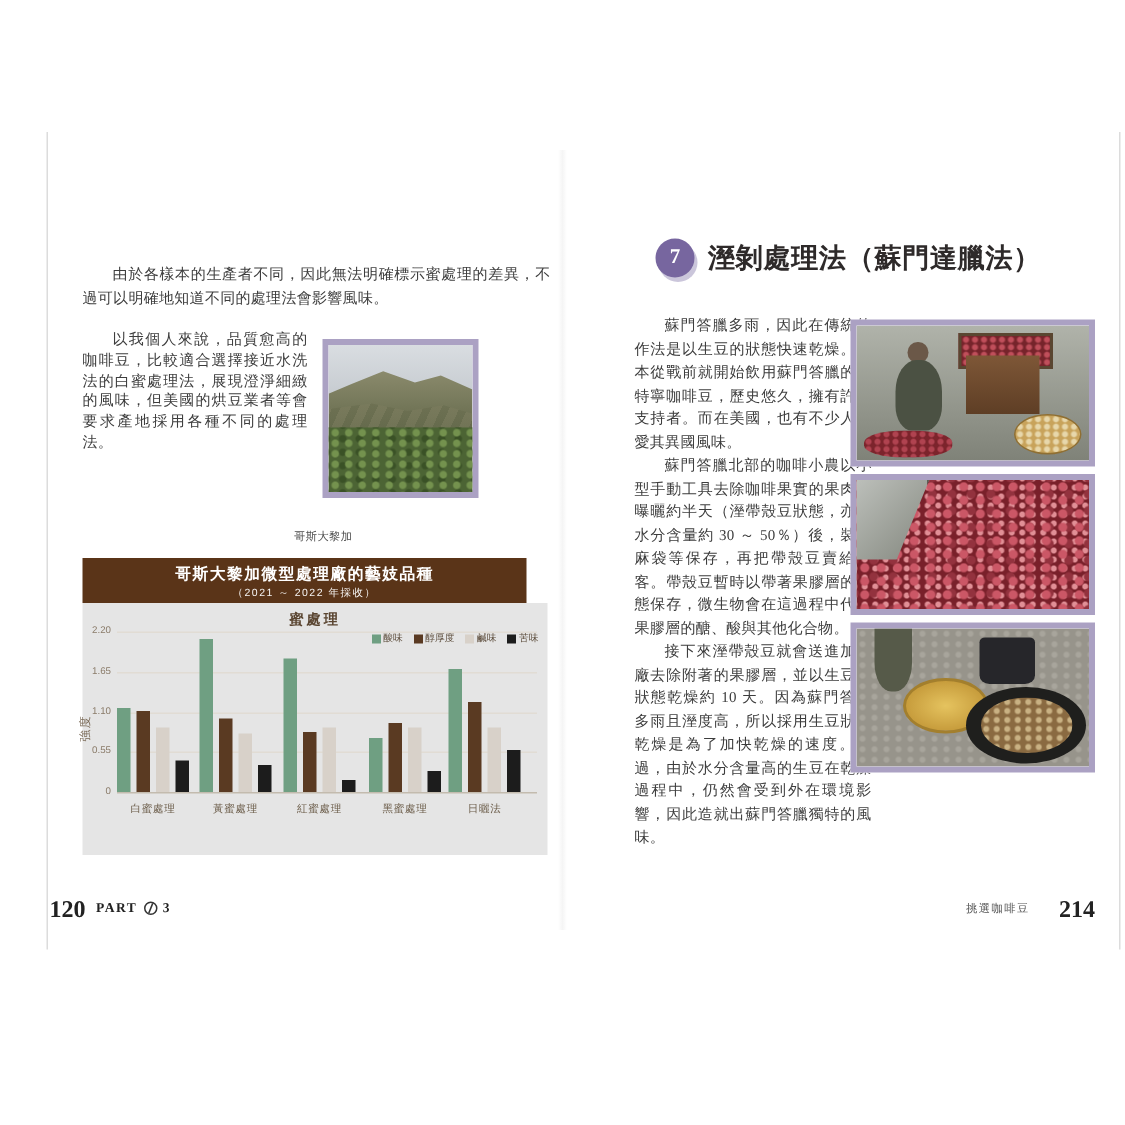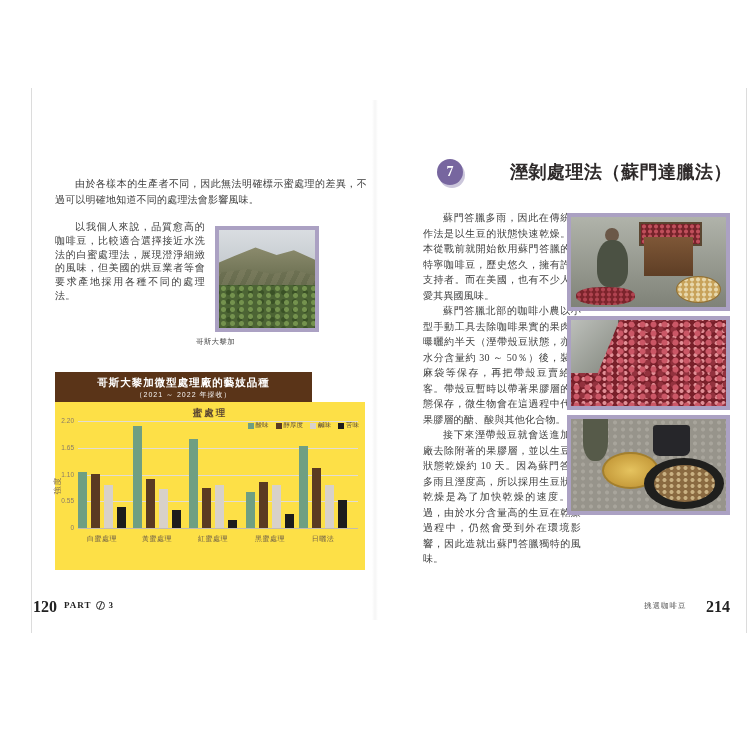--- a/index.html
+++ b/index.html
@@ -26,21 +26,21 @@
   .cr-mtn{position:absolute;left:0;top:14%;width:100%;height:48%;
           background:linear-gradient(#8e8d6f,#6e7254 70%,#5d6547);
           clip-path:polygon(0 100%,0 40%,16% 26%,38% 8%,60% 24%,78% 14%,100% 34%,100% 100%);}
   .cr-mtn2{position:absolute;left:0;top:34%;width:100%;height:32%;
           background:repeating-linear-gradient(115deg,#7c7c5e 0 6px,#676b4d 6px 11px);opacity:.55;
           clip-path:polygon(0 100%,0 30%,30% 18%,55% 34%,80% 22%,100% 40%,100% 100%);}
   .cr-field{position:absolute;left:0;bottom:0;width:100%;height:44%;background:#4c6434;
           background-image:radial-gradient(circle,#74924e 2px,rgba(0,0,0,0) 3px),
                            radial-gradient(circle,#3a5126 2px,rgba(0,0,0,0) 3px);
           background-size:9px 7px,11px 9px;background-position:0 0,4px 3px;}
-  #cr-caption{left:196px;top:336px;width:110px;}
+  #cr-caption{left:196px;top:352px;width:110px;}
   
   #photo-p1{left:567px;top:213px;width:155px;height:90px;}
   .p1-in{position:relative;width:100%;height:100%;background:linear-gradient(#b0b3aa,#8e9187 70%,#7f8278);}
   .p1-person{position:absolute;left:17%;top:26%;width:20%;height:52%;background:#4b5143;border-radius:45% 45% 35% 35%;}
   .p1-head{position:absolute;left:22%;top:12%;width:9%;height:16%;background:#6b5848;border-radius:50%;}
   .p1-machine{position:absolute;left:47%;top:22%;width:32%;height:44%;
               background:linear-gradient(#7e5737,#5e3e25);}
   .p1-hopper{position:absolute;left:44%;top:6%;width:38%;height:22%;background:#76242b;
              background-image:radial-gradient(circle,#c04f5b 1.5px,rgba(0,0,0,0) 2.5px);
              background-size:6px 5px;border:2px solid #5a4631;}
@@ -64,43 +64,43 @@
          background-image:radial-gradient(circle,#a8a59c 1.5px,rgba(0,0,0,0) 2.5px);background-size:8px 7px;}
   .p3-arm{position:absolute;left:8%;top:0;width:16%;height:46%;background:#565a49;border-radius:0 0 45% 45%;}
   .p3-basin{position:absolute;left:20%;top:36%;width:34%;height:36%;border-radius:50%;
             background:radial-gradient(#e5c35f,#c59a3a 75%);border:2px solid #a37f2d;}
   .p3-bucket{position:absolute;left:53%;top:6%;width:24%;height:34%;background:#26262a;border-radius:10% 10% 18% 18%;}
   .p3-bowl{position:absolute;right:1%;bottom:2%;width:52%;height:56%;border-radius:50%;background:#1f1f1d;}
   .p3-water{position:absolute;left:12%;top:14%;width:76%;height:72%;border-radius:50%;background:#8a6a41;
             background-image:radial-gradient(circle,#c9b183 1.5px,rgba(0,0,0,0) 2.5px);background-size:7px 6px;}
   #r-photo-caption{left:567px;top:519px;width:163px;}
   
-  #chart-title-bar{left:55px;top:372px;width:257px;height:30px;background:#5a3418;color:#ffffff;
+  #chart-title-bar{left:55px;top:372px;width:296px;height:30px;background:#5a3418;color:#ffffff;
                    text-align:center;font-family:"Liberation Sans","DejaVu Sans",sans-serif;}
   #chart-title{font-size:10.5px;font-weight:bold;letter-spacing:1px;padding-top:4px;}
   #chart-subtitle{font-size:7px;letter-spacing:1px;opacity:.95;}
-  #chart-plot{left:55px;top:402px;width:310px;height:168px;background:#fde047;
+  #chart-plot{left:55px;top:402px;width:310px;height:168px;background:#e5e5e5;
               font-family:"Liberation Sans","DejaVu Sans",sans-serif;}
   #chart-inner-title{position:absolute;left:0;top:5px;width:100%;text-align:center;
               font-size:9.5px;font-weight:bold;color:#5a4531;letter-spacing:2px;}
   .gridline{position:absolute;height:1px;background:#e1dcd4;}
   .baseline{position:absolute;height:1px;background:#c3bbae;}
   .ytick{position:absolute;left:0;width:19px;text-align:right;font-size:6.5px;color:#8a7b69;}
   #y-axis-label{position:absolute;left:-7px;top:78px;font-size:8px;color:#7a6a57;transform:rotate(-90deg);letter-spacing:1px;}
   .bar-group{position:absolute;bottom:42px;width:48px;height:107px;display:flex;align-items:flex-end;gap:4px;}
   .bar{width:9px;flex:none;}
   .xlabel{position:absolute;top:132px;width:48px;text-align:center;font-size:7px;color:#6b5c49;letter-spacing:.5px;}
   #chart-legend{position:absolute;right:6px;top:19px;display:flex;gap:7px;align-items:center;}
   .legend-item{display:flex;align-items:center;gap:2px;font-size:6.5px;color:#5d4d3c;}
   .legend-swatch{width:6px;height:6px;flex:none;}
   
   #chapter-circle{left:437px;top:159px;width:26px;height:26px;border-radius:50%;background:#77669f;
      color:#fff;font-weight:bold;font-size:14px;text-align:center;line-height:26px;
      box-shadow:2px 3px 0 rgba(140,128,175,.45);}
-  #chapter-title{left:472px;top:160px;width:260px;font-size:18px;font-weight:bold;color:#2e2a2a;letter-spacing:.5px;text-align:right;}
+  #chapter-title{left:472px;top:160px;width:260px;font-size:18px;font-weight:bold;color:#2e2a2a;letter-spacing:.5px;}
   
   .folio{font-size:16px;font-weight:bold;color:#222;}
   #l-folio{left:33px;top:598px;}
   #l-part{left:64px;top:600px;font-size:9px;font-weight:bold;letter-spacing:1px;color:#222;display:flex;align-items:center;gap:4px;}
   .bean-icon{width:7px;height:7px;border:1px solid #333;border-radius:50%;position:relative;display:inline-block;}
   .bean-icon::after{content:"";position:absolute;left:3px;top:0;width:1px;height:7px;background:#333;transform:rotate(22deg);}
   #r-footer-label{left:644px;top:601px;font-family:"Liberation Sans","DejaVu Sans",sans-serif;
                   font-size:7.5px;color:#555;letter-spacing:1px;}
   #r-folio{left:706px;top:598px;}
 </style>

